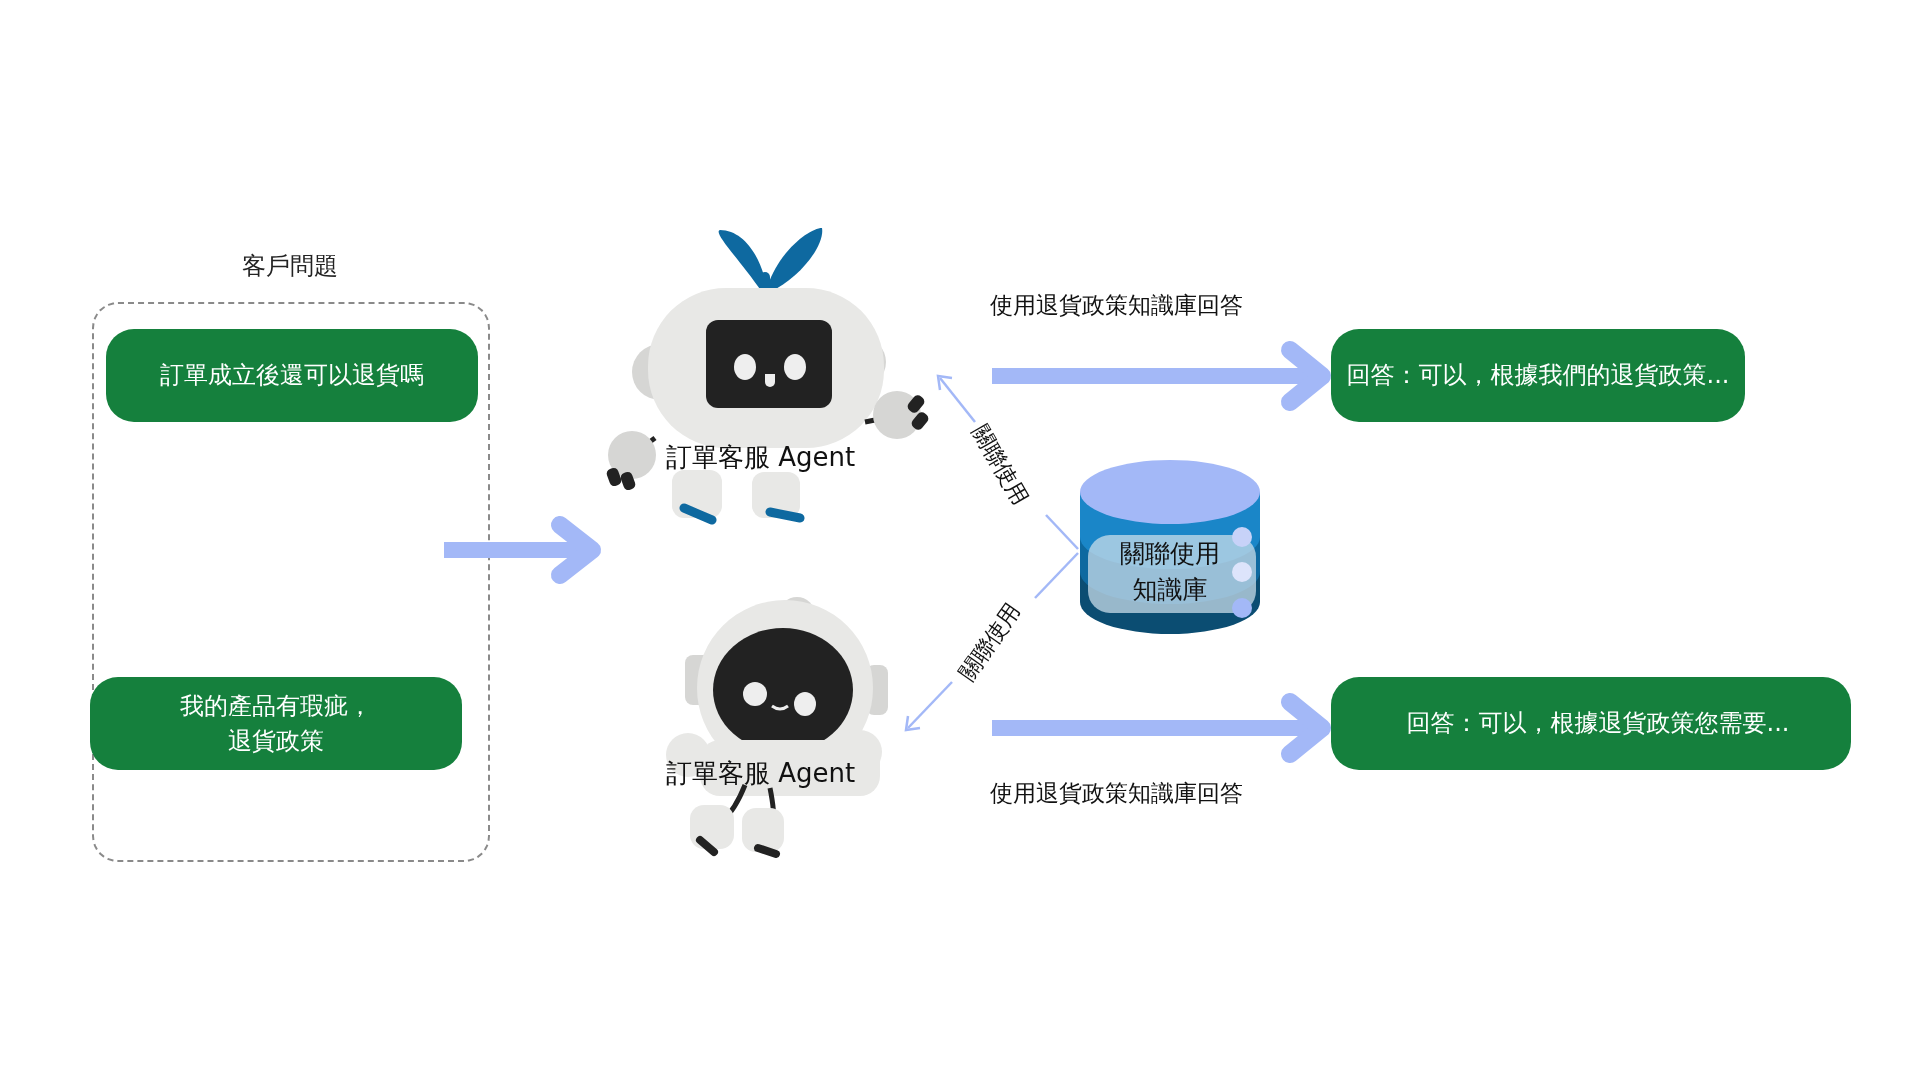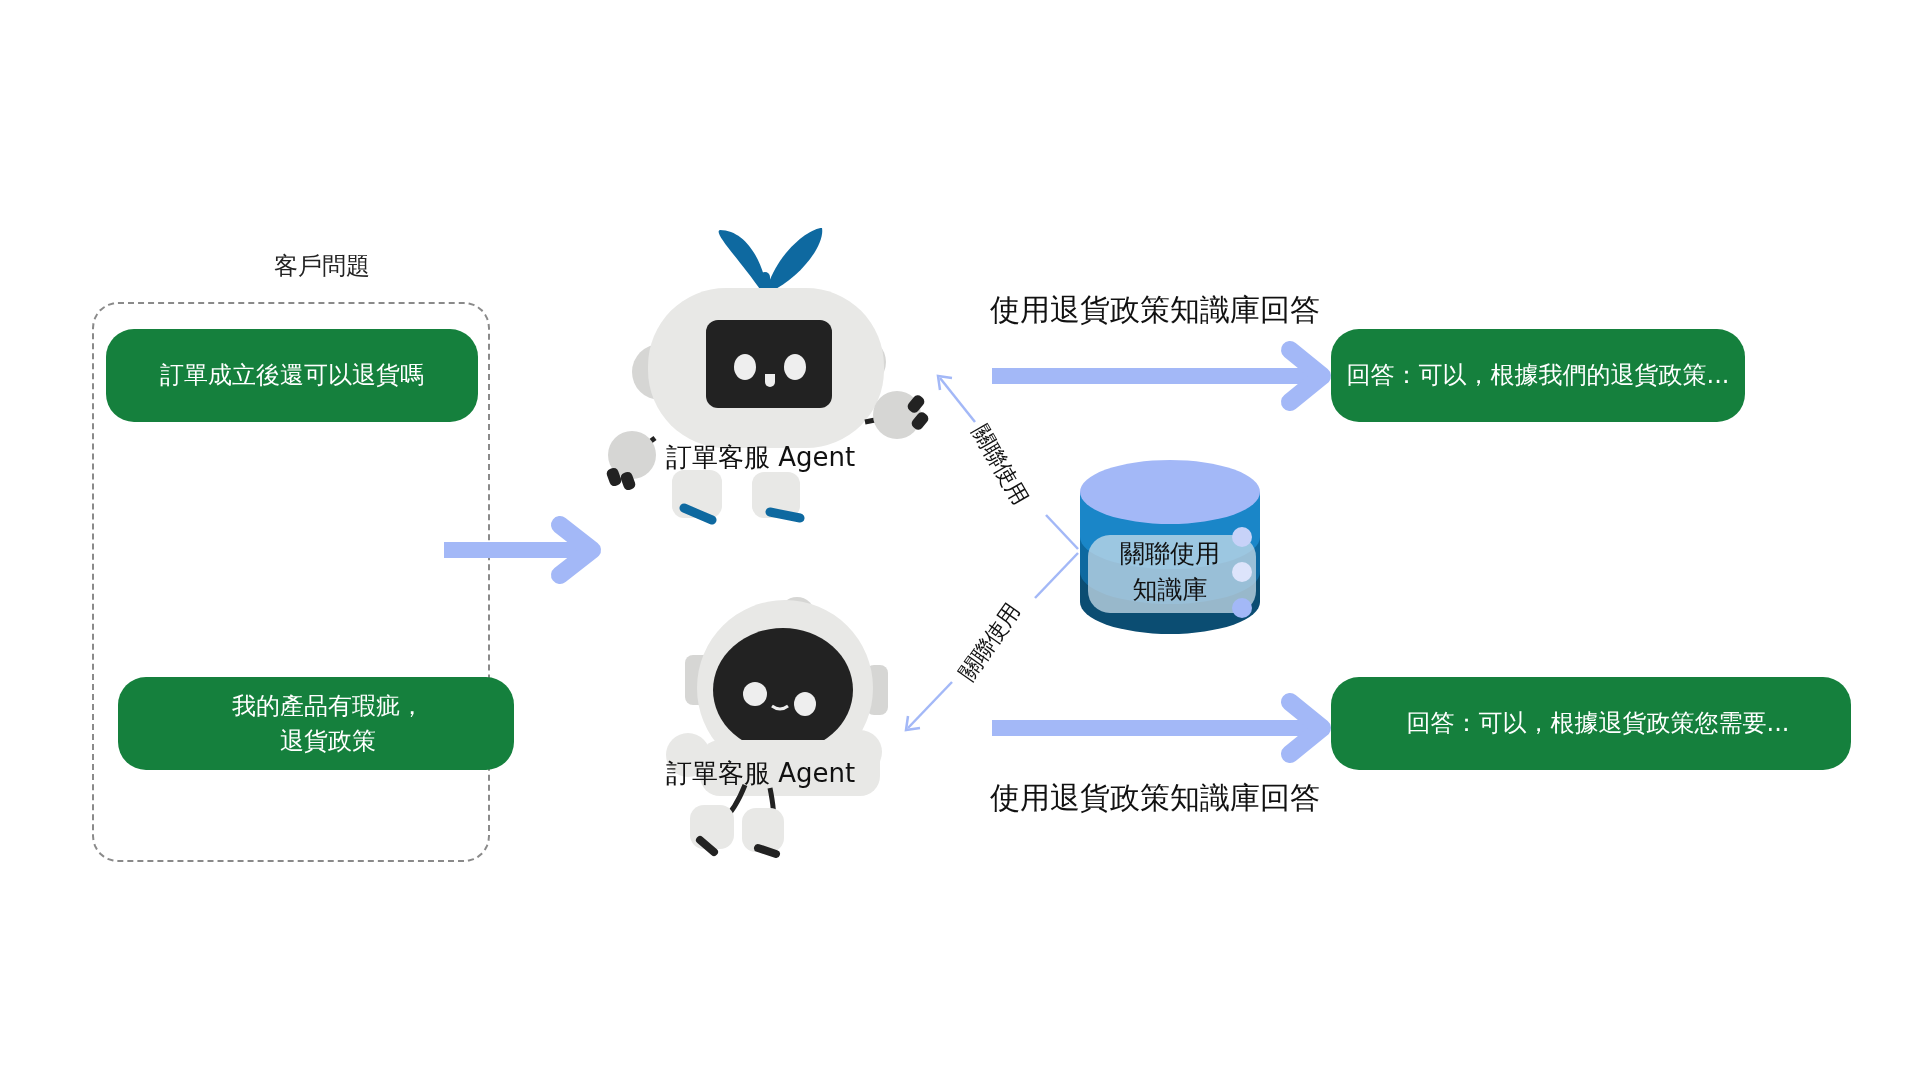--- a/index.html
+++ b/index.html
@@ -4,37 +4,37 @@
 <style>
   html, body { margin:0; padding:0; background:#ffffff; }
   body { width:1920px; height:1080px; position:relative; overflow:hidden;
          font-family:"DejaVu Sans","Liberation Sans",sans-serif; color:#111; }
   .abs { position:absolute; }
   .title { font-size:24px; color:#222; }
   .group-box { border:2px dashed #8a8a8a; border-radius:26px; }
   .bubble { background:#15803d; color:#fff; border-radius:28px; display:flex;
             align-items:center; justify-content:center; text-align:center;
             font-size:24px; line-height:1.45; }
-  .label { font-size:30px; color:#111; white-space:nowrap; }
+  .label { font-size:23px; color:#111; white-space:nowrap; }
   .agent-label { font-size:26px; color:#111; white-space:nowrap; }
   svg { position:absolute; left:0; top:0; overflow:visible; }
   .rot { font-size:22px; color:#111; white-space:nowrap; transform-origin:center; }
   .db-text { font-size:25px; color:#111; text-align:center; line-height:1.45; }
 </style>
 </head>
 <body>
 
-<div class="abs title" style="left:242px;top:250px;margin-left:32px;">客戶問題</div>
+<div class="abs title" style="left:242px;top:250px;">客戶問題</div>
 <div class="abs group-box" style="left:92px;top:302px;width:394px;height:556px;"></div>
 
 <div class="abs bubble" style="left:106px;top:329px;width:372px;height:93px;">
   <span>訂單成立後還可以退貨嗎</span>
 </div>
 
-<div class="abs bubble" style="left:118px;top:677px;width:372px;height:93px;flex-direction:column;padding-left:24px;">
+<div class="abs bubble" style="left:90px;top:677px;width:372px;height:93px;flex-direction:column;">
   <span>我的產品有瑕疵，</span>
   <span>退貨政策</span>
 </div>
 
 <svg width="1920" height="1080">
 
   <g stroke="#a3b8f7" fill="none" stroke-linecap="round" stroke-linejoin="round">
     <line x1="444" y1="550" x2="580" y2="550" stroke-width="16" stroke-linecap="butt"></line>
     <polyline points="560,525 592,550 560,575" stroke-width="18"></polyline>
   </g>

